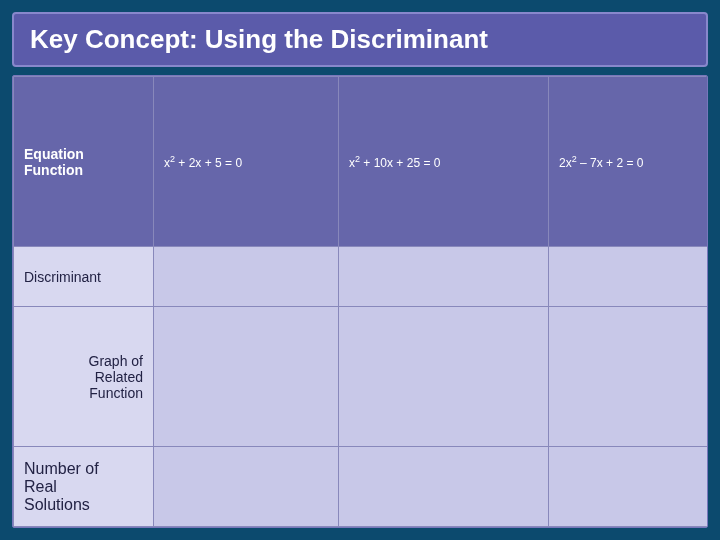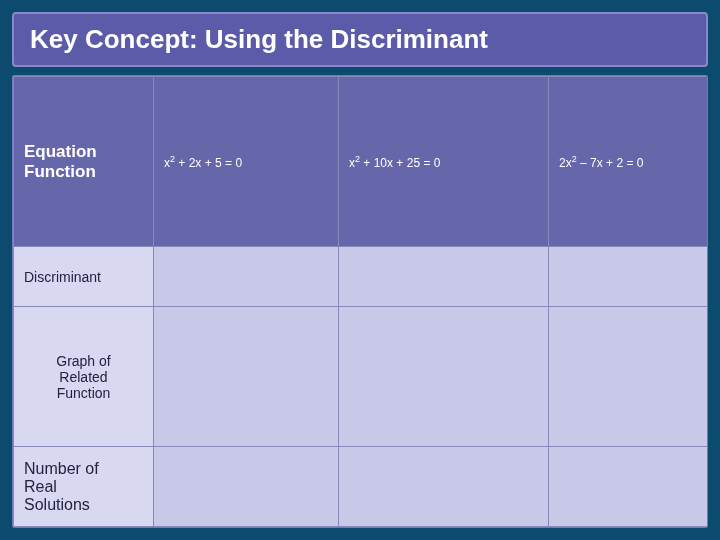--- a/index.html
+++ b/index.html
@@ -68,21 +68,21 @@
     .row-header td {
       background: #6666aa;
       color: #ffffff;
       font-size: 12px;
       font-weight: normal;
       vertical-align: middle;
     }
 
     .row-header td.label-cell {
       font-weight: bold;
-      font-size: 17px;
+      font-size: 14px;
     }
 
     
     .row-discriminant td {
       background: #c8c8e8;
       height: 60px;
       margin-left: 47px;
     }
 
     .row-discriminant td.label-cell {
@@ -97,21 +97,21 @@
     .row-graph td {
       background: #c8c8e8;
       height: 140px;
     }
 
     .row-graph td.label-cell {
       background: #d8d8f0;
       color: #222244;
       font-size: 14px;
       font-weight: normal;
-      text-align: center;
+      text-align: right;
       vertical-align: middle;
     }
 
     
     .row-solutions td {
       background: #c8c8e8;
       height: 80px;
     }
 
     .row-solutions td.label-cell {

